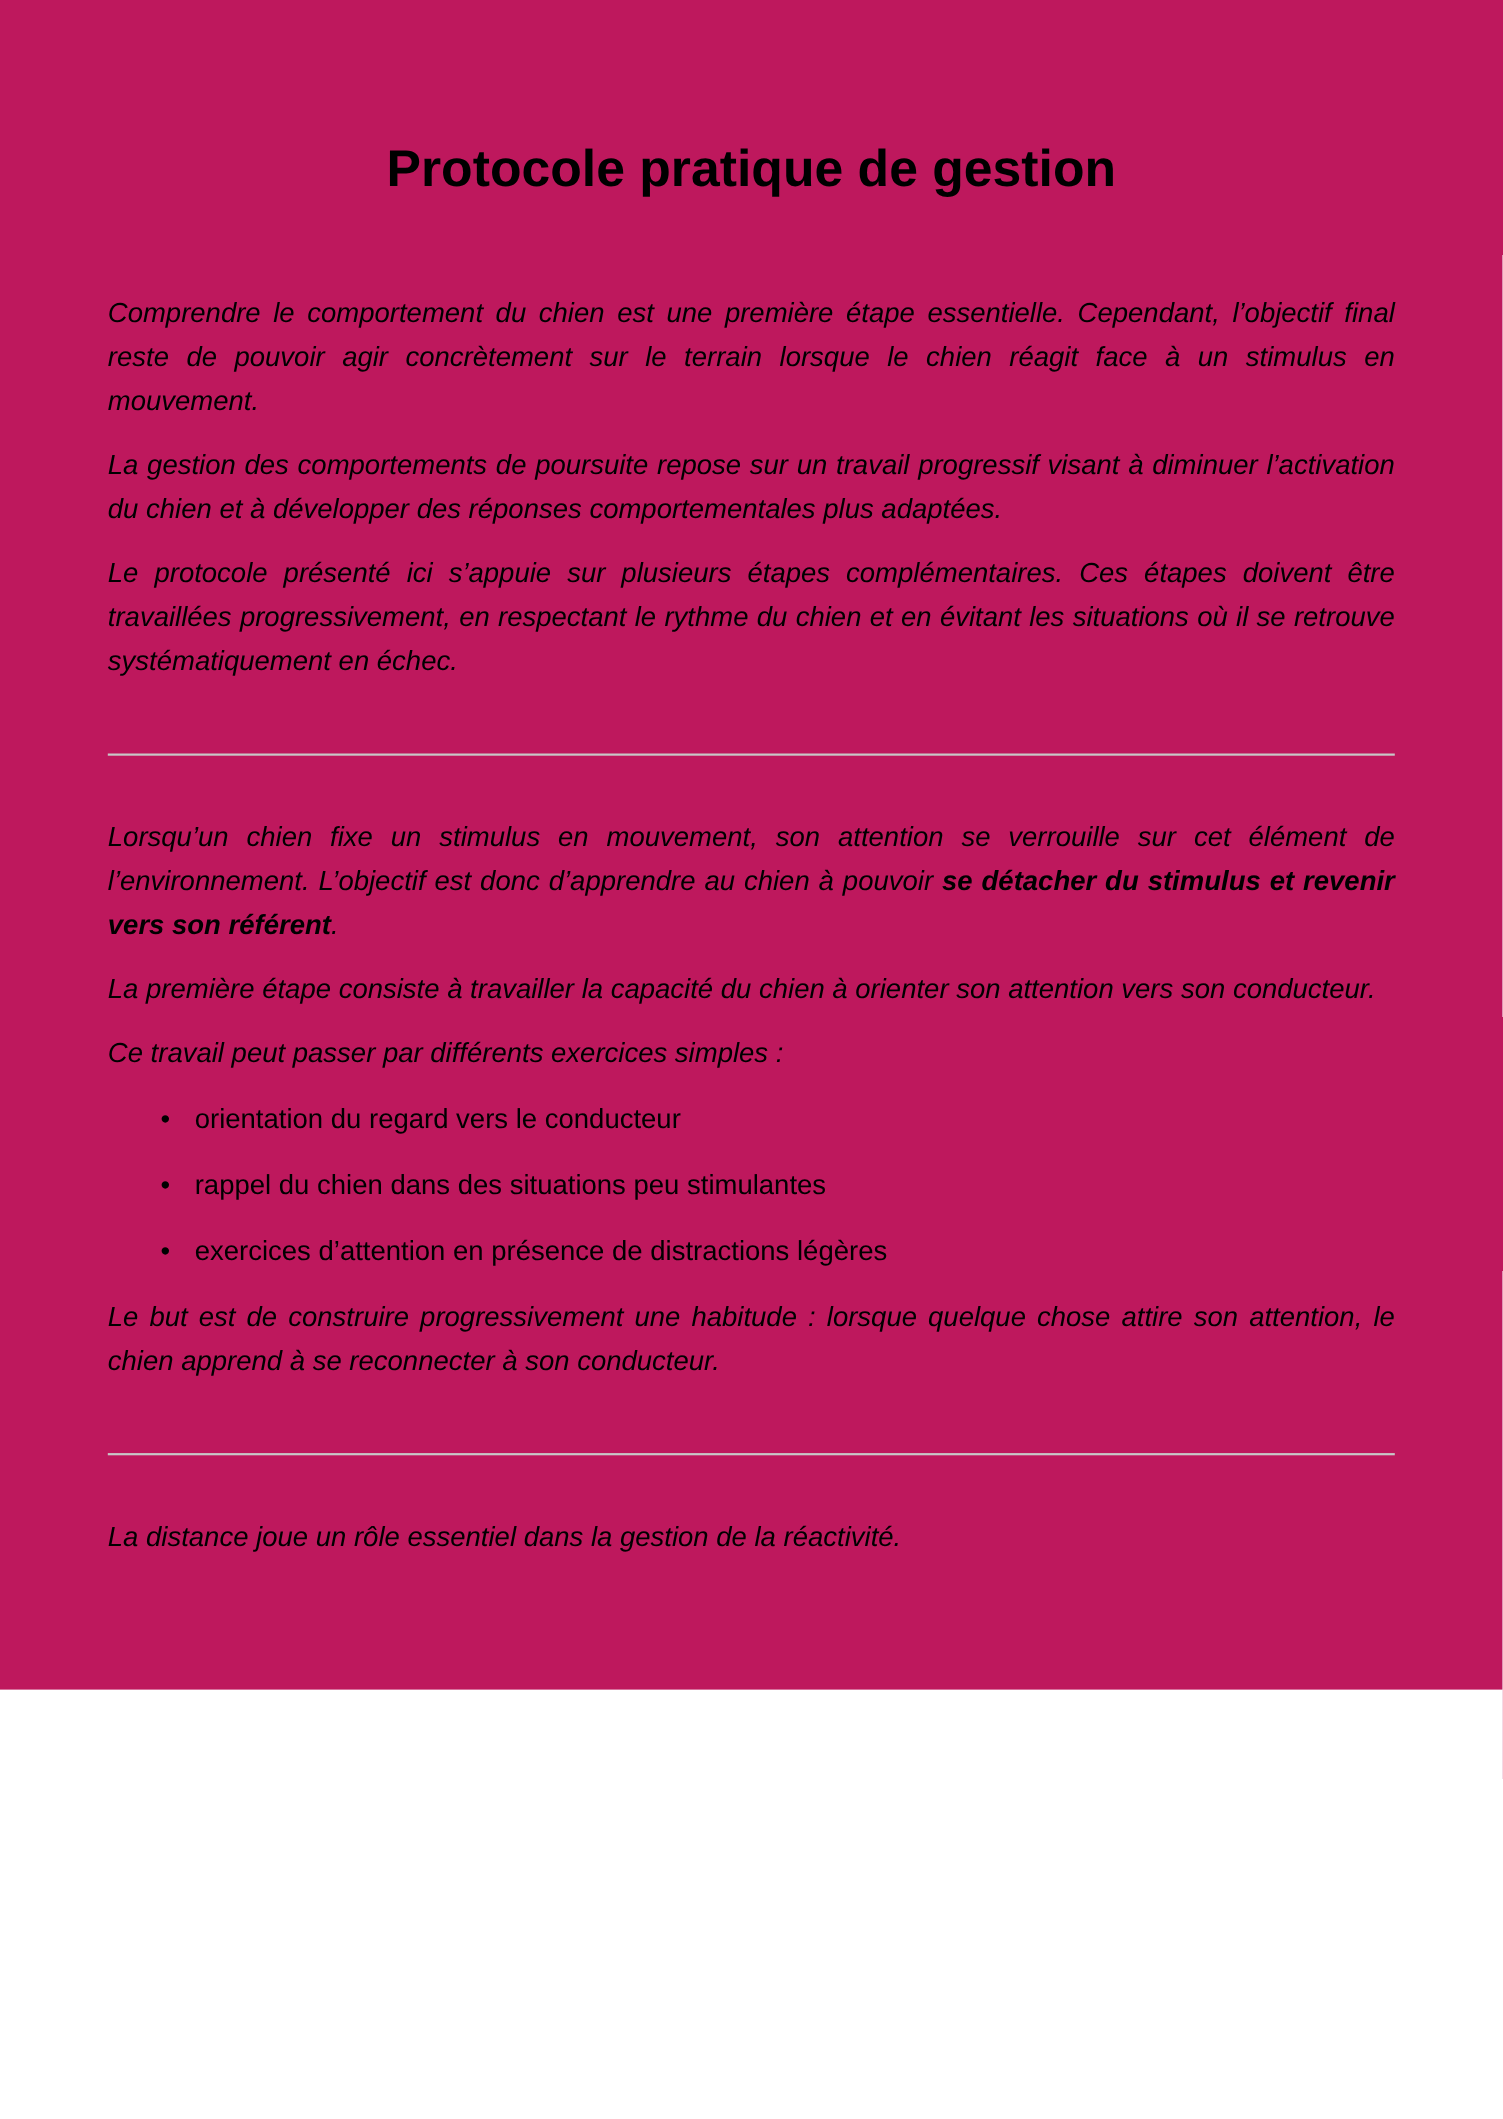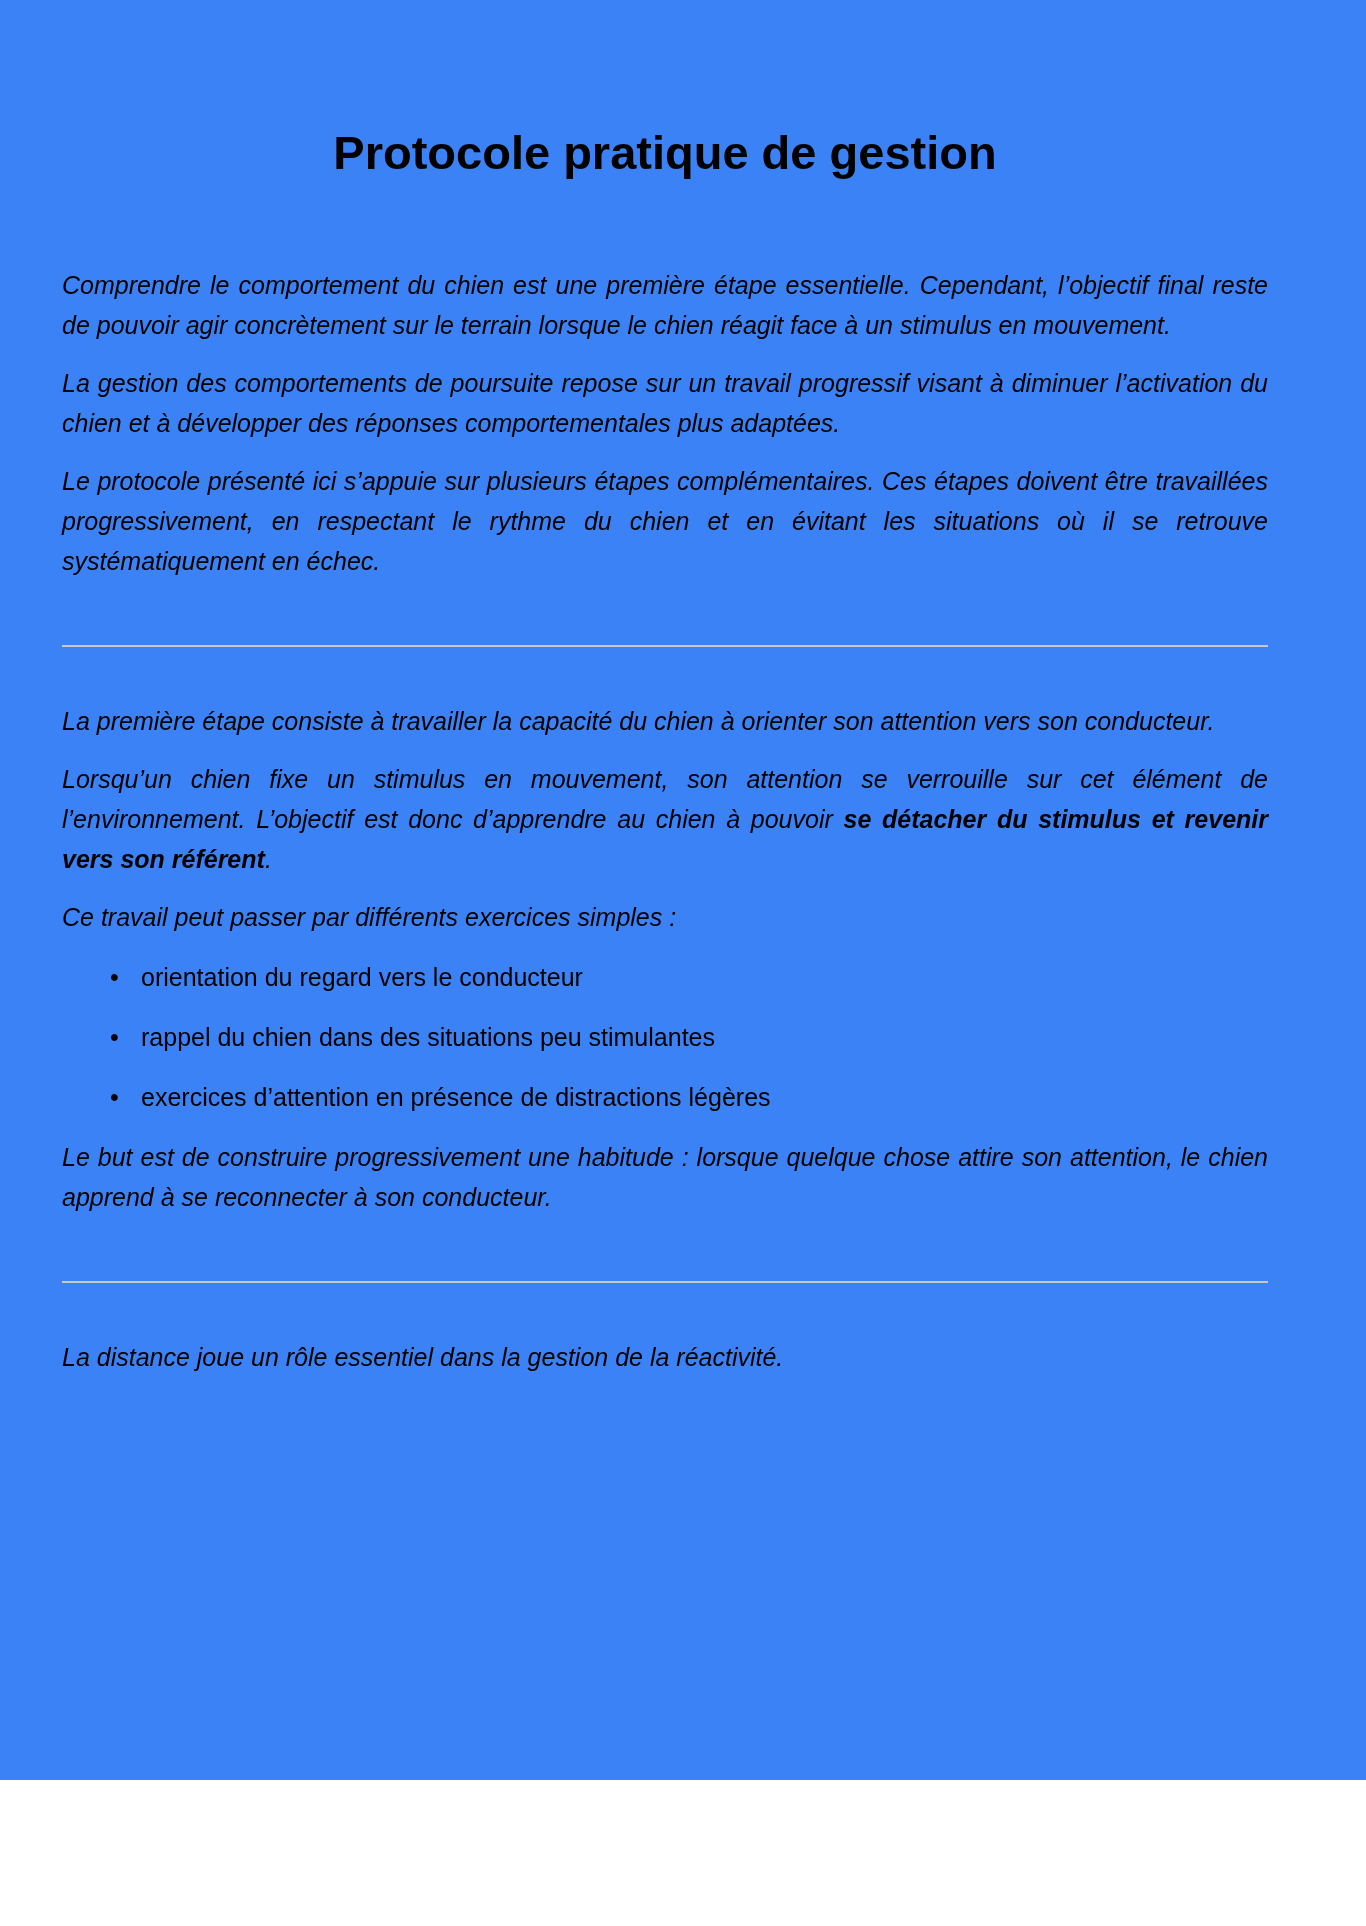--- a/index.html
+++ b/index.html
@@ -6,23 +6,23 @@
   html, body { background: #ffffff; }
   body {
     width: 1366px;
     height: 1926px;
     font-family: "Liberation Sans", sans-serif;
     color: #000000;
     overflow: hidden;
   }
   .page {
     width: 1366px;
-    height: 1780px;
-    background: #3b82f6;
-    padding: 125px 98px 0 62px;
+    height: 1536px;
+    background: #be185d;
+    padding: 125px 98px 0 98px;
   }
   .doc-title {
     font-size: 47px;
     font-weight: bold;
     text-align: center;
     line-height: 1.2;
     margin: 0 0 84px 0;
     letter-spacing: 0;
   }
   p.body-text {
@@ -71,23 +71,23 @@
 
   <p class="body-text">Comprendre le comportement du chien est une première étape essentielle. Cependant, l’objectif final reste de pouvoir agir concrètement sur le terrain lorsque le chien réagit face à un stimulus en mouvement.</p>
 
   <p class="body-text">La gestion des comportements de poursuite repose sur un travail progressif visant à diminuer l’activation du chien et à développer des réponses comportementales plus adaptées.</p>
 
   <p class="body-text">Le protocole présenté ici s’appuie sur plusieurs étapes complémentaires. Ces étapes doivent être travaillées progressivement, en respectant le rythme du chien et en évitant les situations où il se retrouve systématiquement en échec.</p>
 
   <hr class="divider">
 
 
+  <p class="body-text"><span>Lorsqu’un chien fixe un stimulus en mouvement, son attention se verrouille sur cet élément de l’environnement. L’objectif est donc d’apprendre au chien à pouvoir </span><span class="bold-inline">se détacher du stimulus et revenir vers son référent</span><span>.</span></p>
+
   <p class="body-text">La première étape consiste à travailler la capacité du chien à orienter son attention vers son conducteur.</p>
-
-  <p class="body-text"><span>Lorsqu’un chien fixe un stimulus en mouvement, son attention se verrouille sur cet élément de l’environnement. L’objectif est donc d’apprendre au chien à pouvoir </span><span class="bold-inline">se détacher du stimulus et revenir vers son référent</span><span>.</span></p>
 
   <p class="body-text">Ce travail peut passer par différents exercices simples :</p>
 
   <ul class="bullet-list">
     <li><span class="bullet-marker">•</span><span>orientation du regard vers le conducteur</span></li>
     <li><span class="bullet-marker">•</span><span>rappel du chien dans des situations peu stimulantes</span></li>
     <li><span class="bullet-marker">•</span><span>exercices d’attention en présence de distractions légères</span></li>
   </ul>
 
   <p class="body-text">Le but est de construire progressivement une habitude : lorsque quelque chose attire son attention, le chien apprend à se reconnecter à son conducteur.</p>

